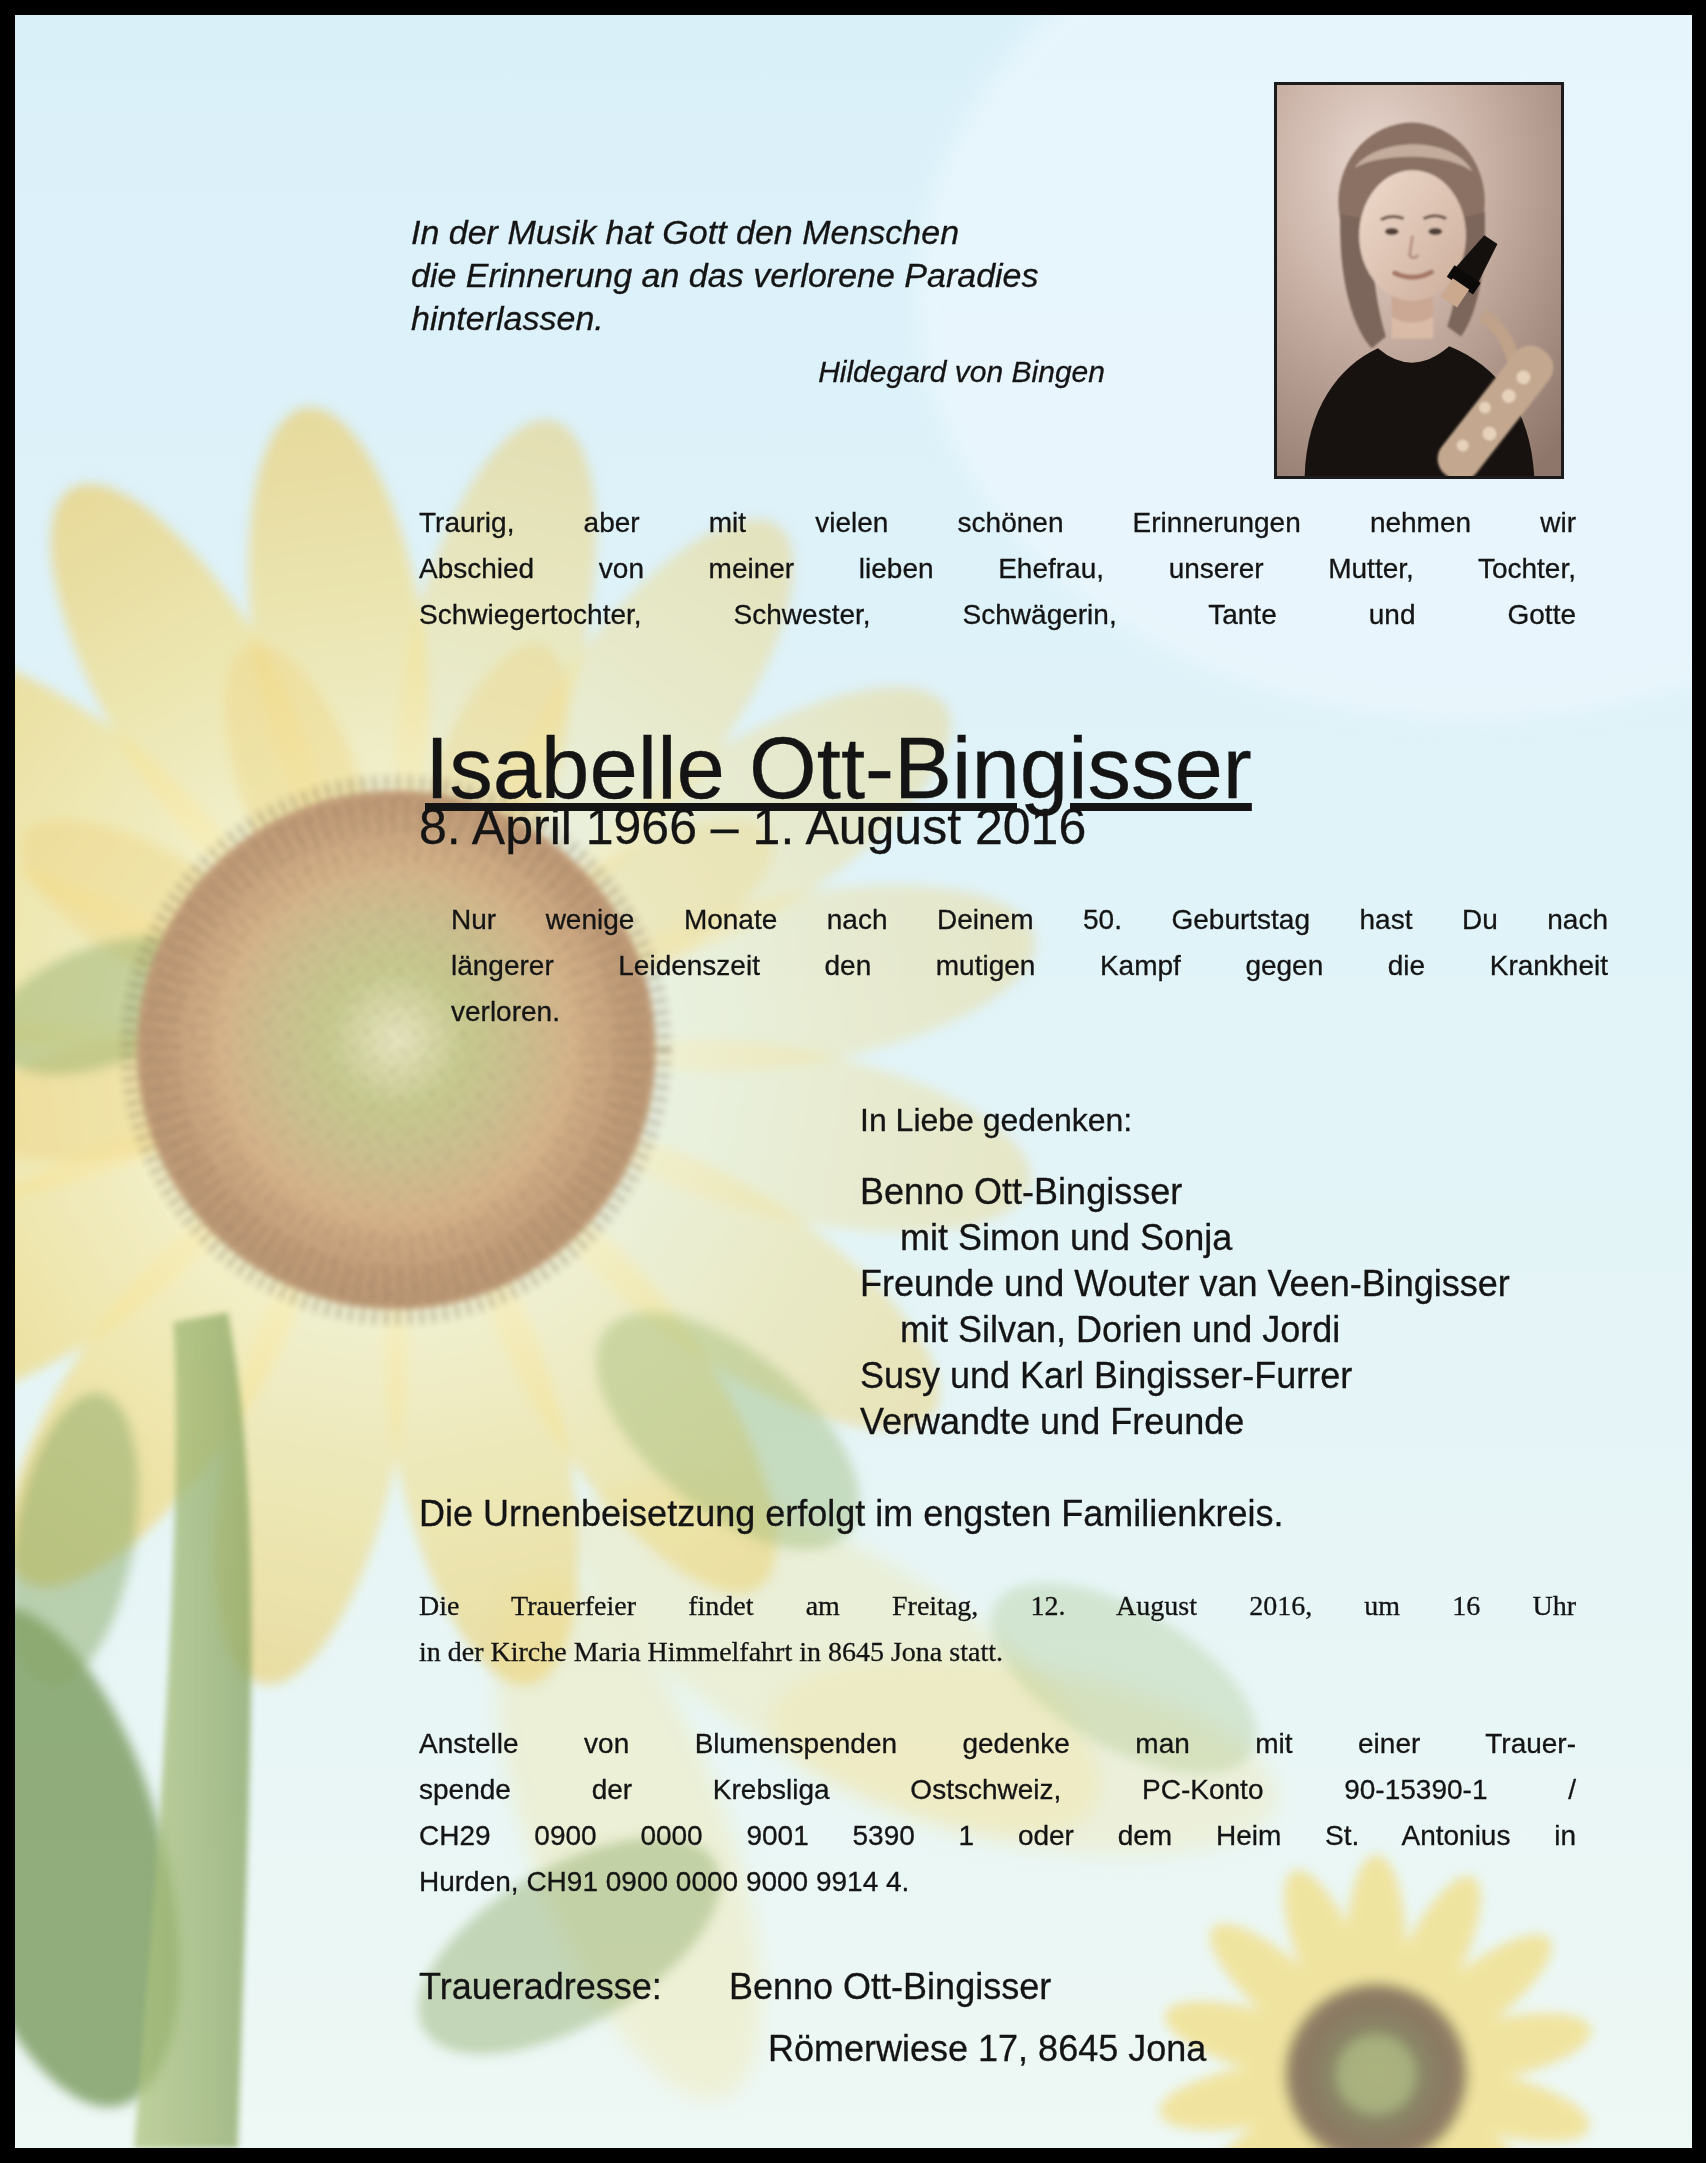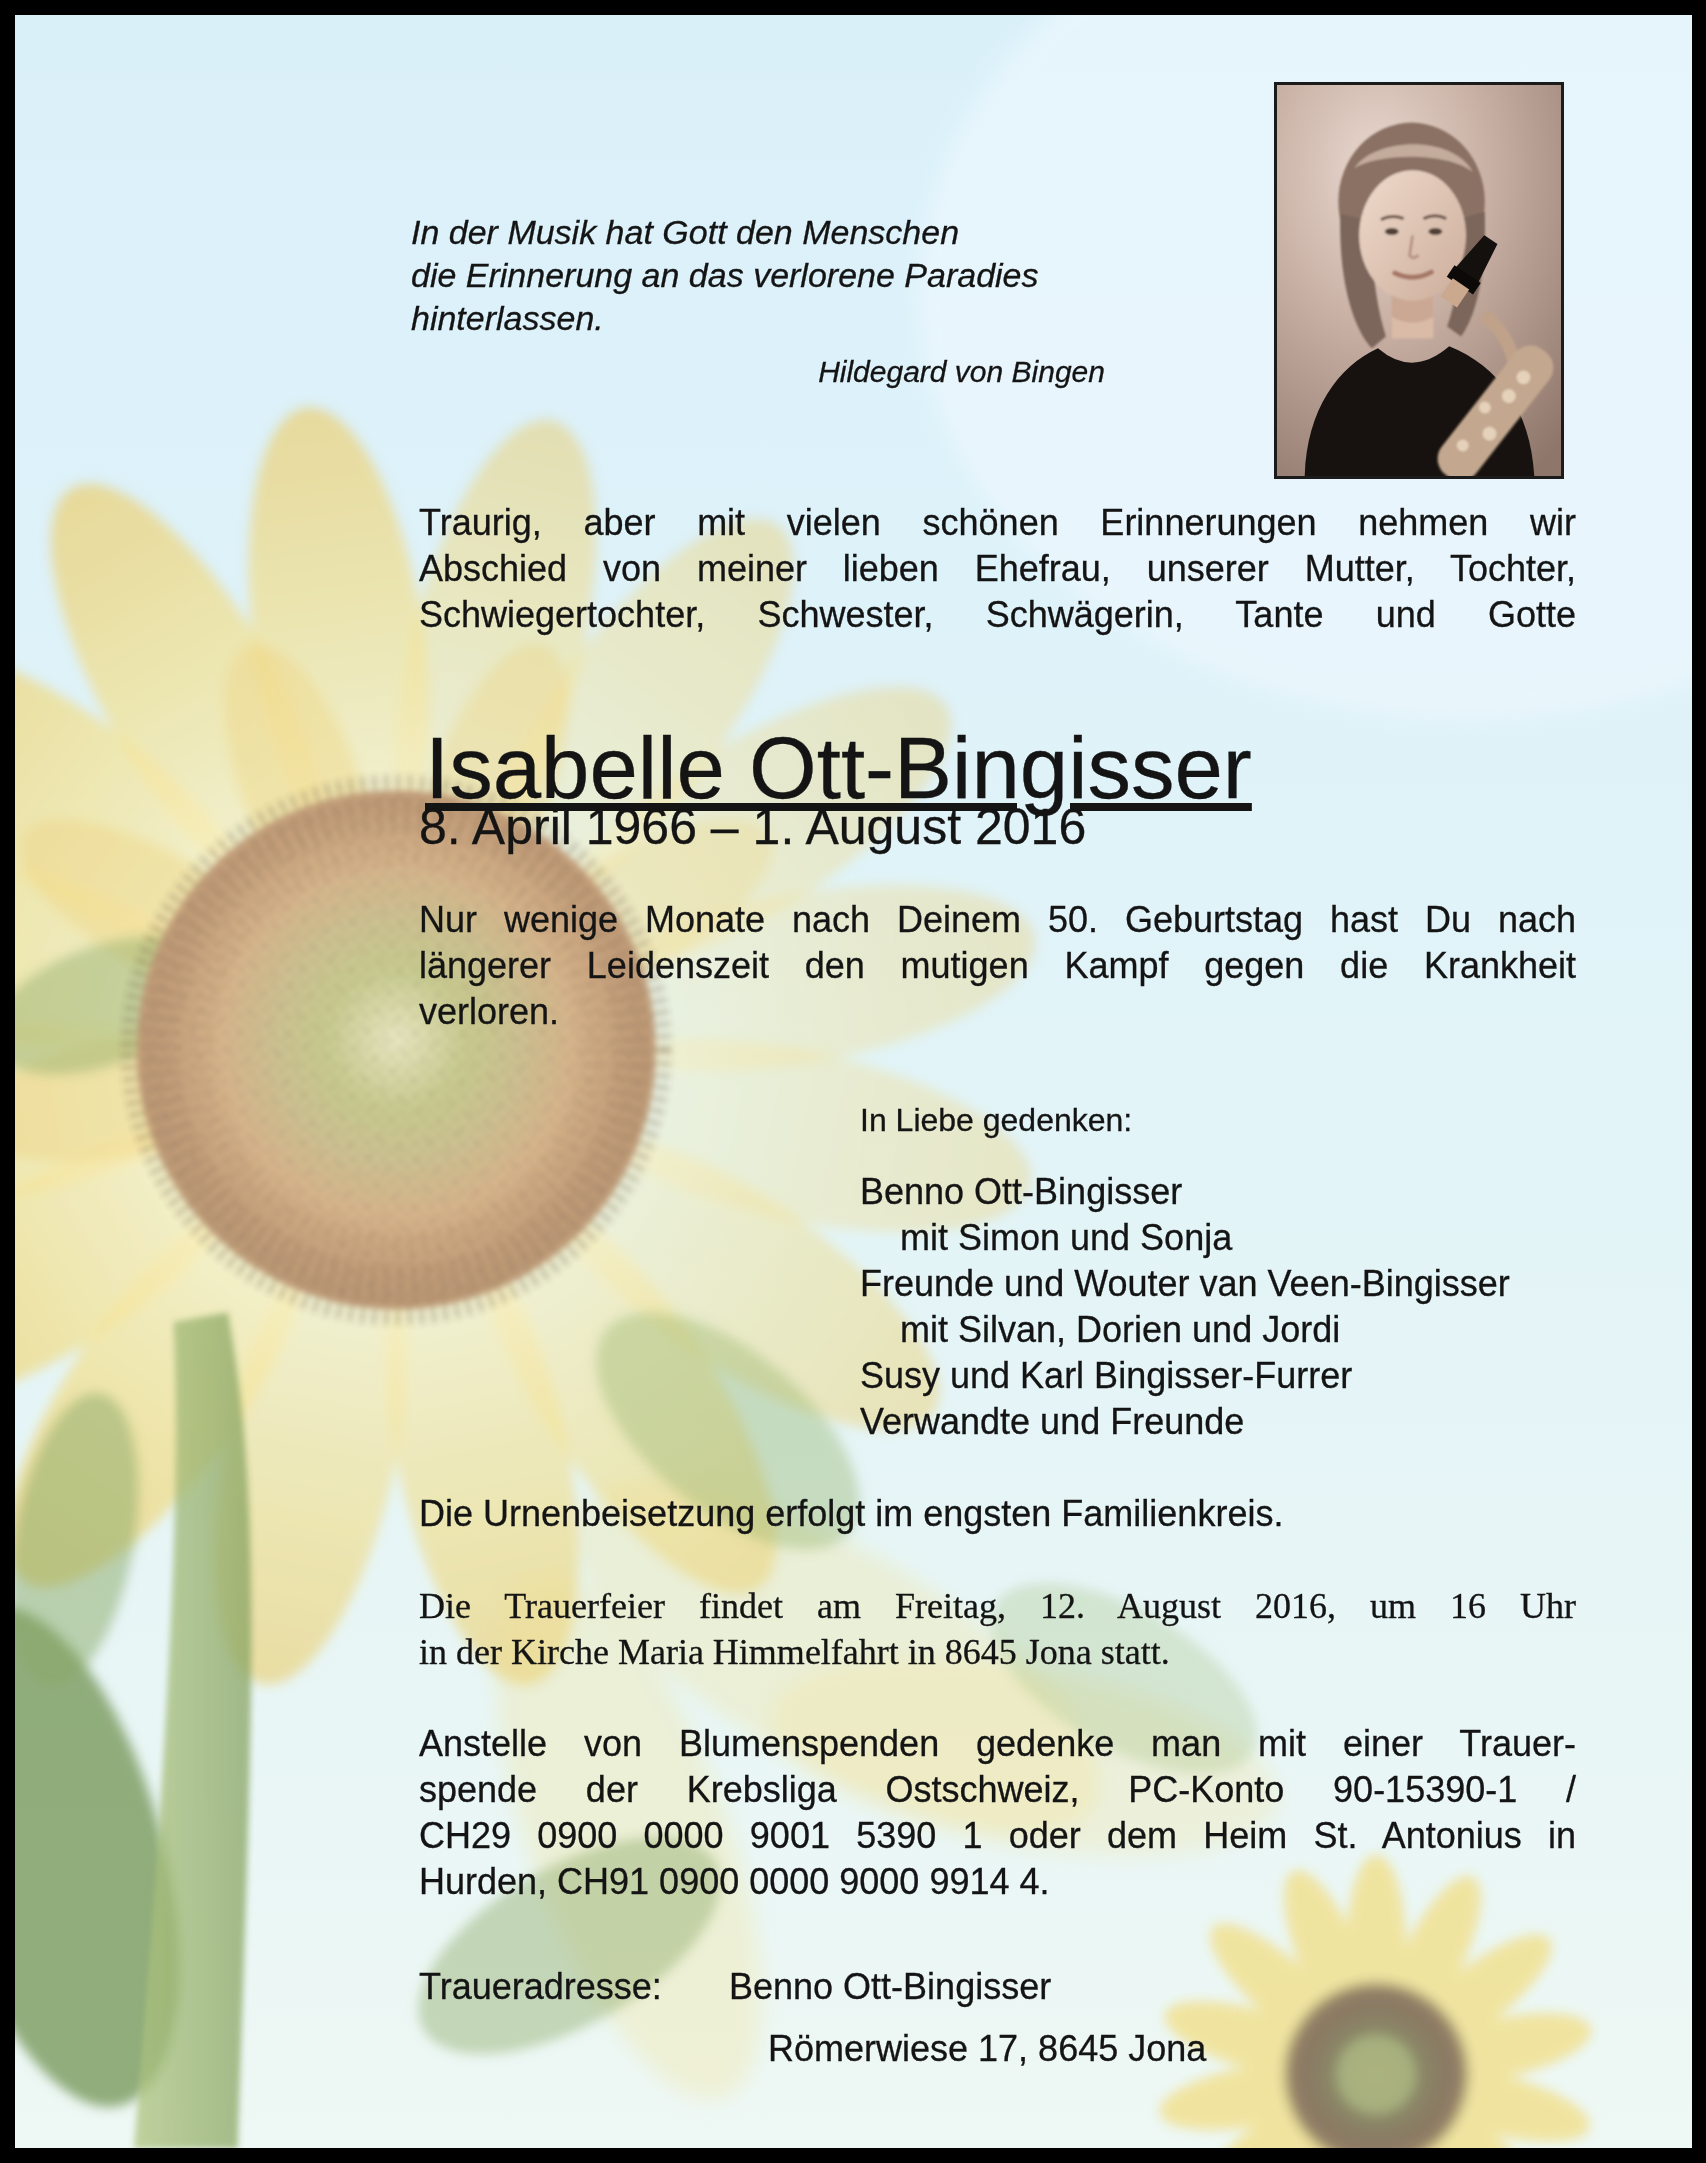--- a/index.html
+++ b/index.html
@@ -12,27 +12,27 @@
     overflow:hidden;
     font-family:"Liberation Sans","DejaVu Sans",sans-serif;
     color:#141414;
   }
   .bg{position:absolute;left:0;top:0;width:1677px;height:2134px;}
   .txt{-webkit-text-stroke:0.3px currentColor;}
   .quote{position:absolute;left:396px;top:196px;width:698px;font-style:italic;font-size:34px;line-height:43px;}
   .quote .attr{font-size:30px;margin-top:10px;text-align:right;padding-right:4px;}
   .photo{position:absolute;left:1259px;top:67px;width:284px;height:391px;border:3px solid #1b1b1b;box-sizing:content-box;background:#b49a8e;}
   .photo svg{display:block;width:100%;height:100%;}
-  .para{position:absolute;left:404px;width:1157px;font-size:36px;line-height:46px;}
+  .para{position:absolute;left:404px;width:1157px;font-size:28px;line-height:46px;}
   .jline{text-align:justify;text-align-last:justify;-moz-text-align-last:justify;}
   .lline{text-align:left;}
   .intro{top:485px;}
   .name{position:absolute;left:401px;top:698px;margin:9px;font-size:87px;font-weight:400;line-height:1.05;letter-spacing:0;text-decoration:underline;}
   .dates{position:absolute;left:404px;top:783px;font-size:50px;}
-  .illness{top:882px;}
+  .illness{top:882px;margin-left:32px;}
   .rhead{position:absolute;left:845px;top:1087px;font-size:32px;}
   .rlist{position:absolute;left:845px;top:1154px;font-size:36px;line-height:46px;width:752px;}
   .rentry.indent{padding-left:40px;}
   .urn{position:absolute;left:404px;top:1478px;font-size:36px;}
   .service{top:1568px;font-family:Liberation Serif, serif;}
   .donations{top:1706px;}
   .address{position:absolute;left:404px;top:1951px;width:891px;height:99px;font-size:36px;}
   .address .alabel{position:absolute;left:0;top:0;}
   .address .aname{position:absolute;left:310px;top:0;}
   .address .astreet{position:absolute;left:349px;top:62px;}

